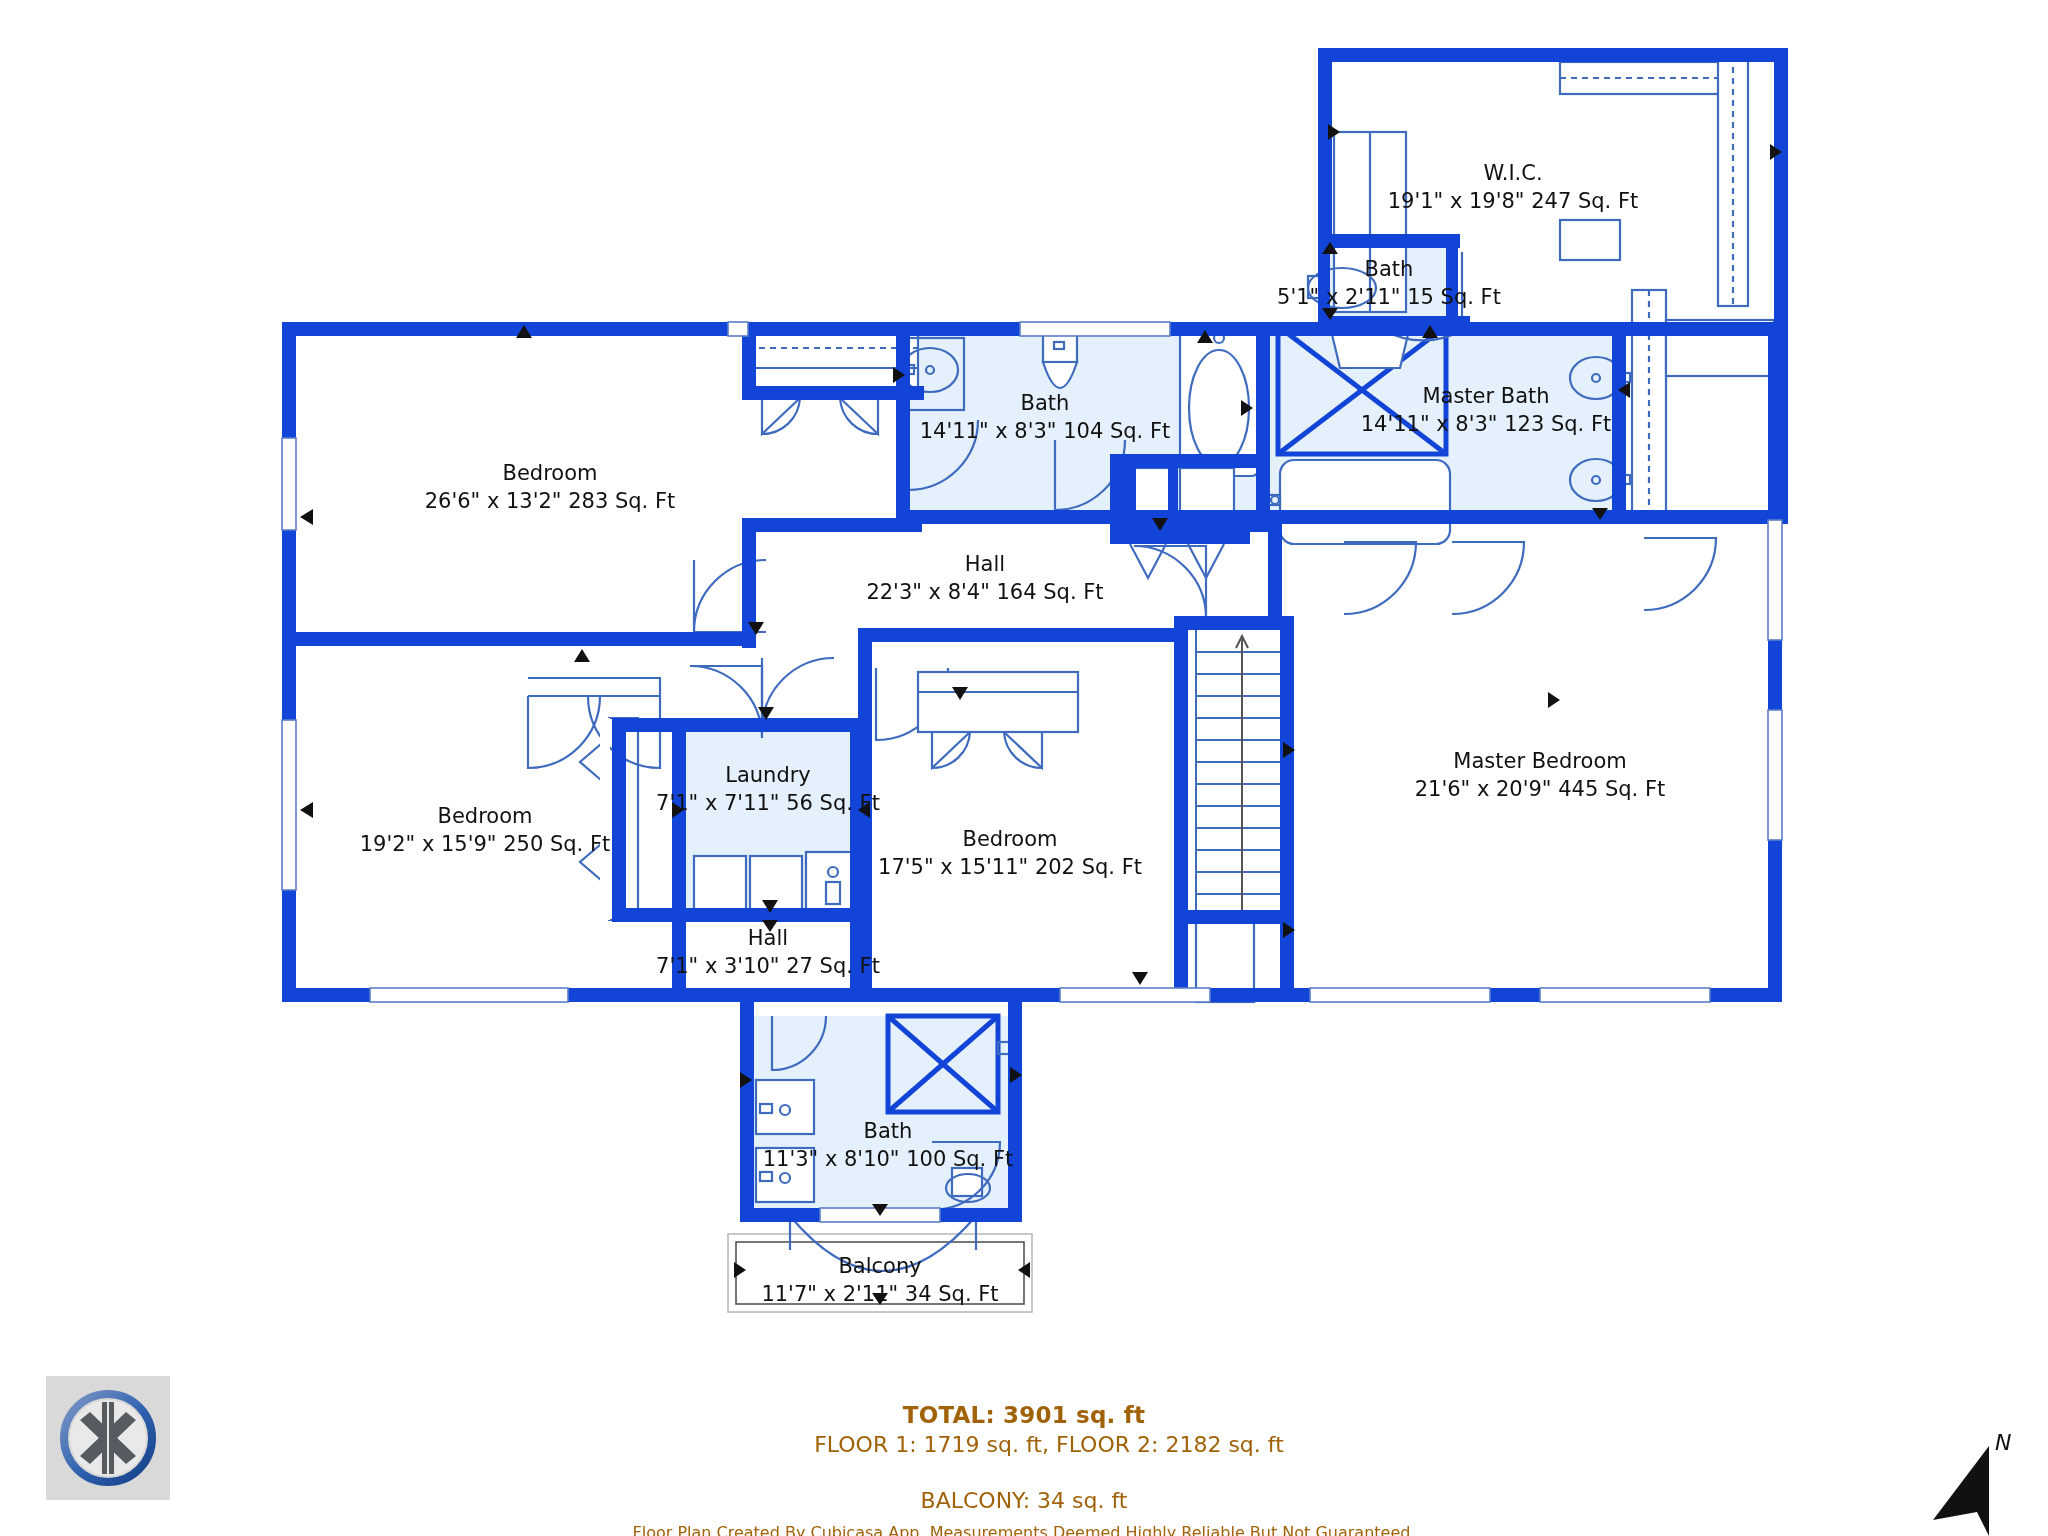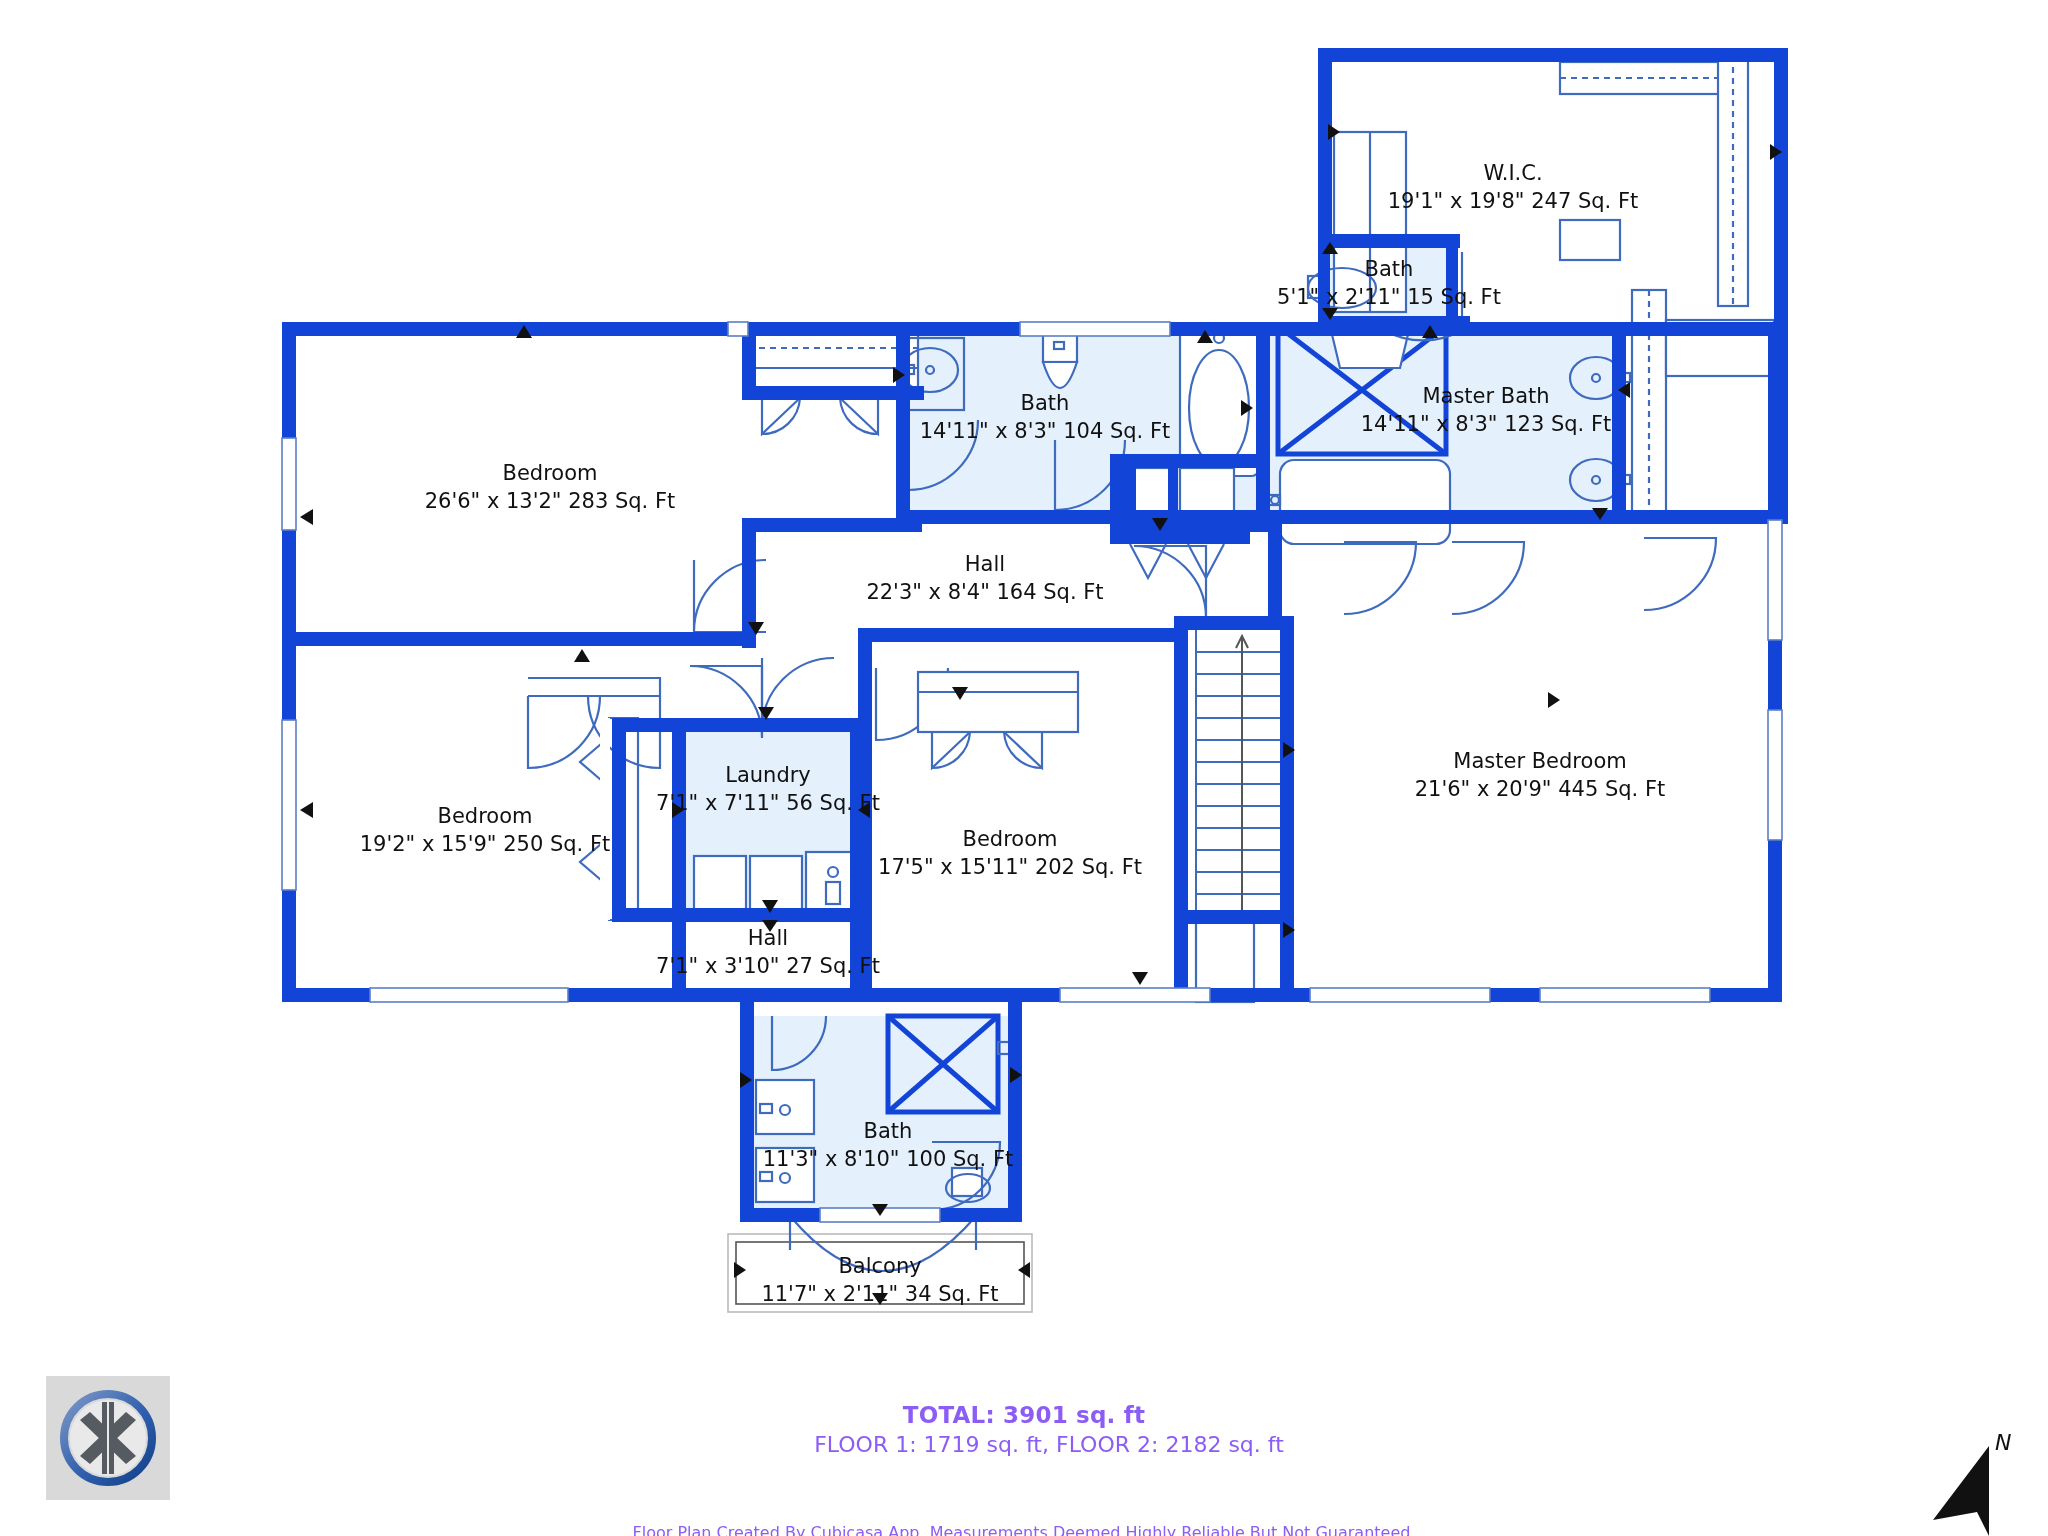--- a/index.html
+++ b/index.html
@@ -4,21 +4,21 @@
 <style>
   html,body{margin:0;padding:0;background:#ffffff;}
   body{width:2048px;height:1536px;overflow:hidden;
        font-family:"DejaVu Sans","Liberation Sans",sans-serif;}
   #stage{position:relative;width:2048px;height:1536px;background:#fff;margin-top:20px;}
   svg#plan{position:absolute;left:0;top:0;width:2048px;height:1536px;}
   .rlabel{font-family:"DejaVu Sans","Liberation Sans",sans-serif;
           fill:#111111;text-anchor:middle;}
   .rname{font-size:21px;}
   .rdim{font-size:21px;}
-  .footer{position:absolute;left:0;width:2048px;text-align:center;color:#8b5cf6;
+  .footer{position:absolute;left:0;width:2048px;text-align:center;color:#a16207;
           font-family:"DejaVu Sans","Liberation Sans",sans-serif;}
   #f-total{top:1382px;font-size:23px;font-weight:bold;letter-spacing:.2px;}
   #f-floors{top:1412px;font-size:22px;padding-left:25px;}
   #f-excl{top:1440px;font-size:22px;}
   #f-balc{top:1468px;font-size:22px;}
   #f-credit{top:1503px;font-size:16px;}
   #logo{position:absolute;left:46px;top:1356px;width:124px;height:124px;}
   #northarrow{position:absolute;left:1915px;top:1404px;width:110px;height:120px;}
 </style>
 </head>
@@ -365,15 +365,16 @@
     <line x1="62" y1="26" x2="62" y2="98" stroke="#e9e9e9" stroke-width="2"></line>
   </svg>
 
   <svg id="northarrow" viewBox="0 0 110 120">
     <polygon points="74,22 74,112 62,88 18,96" fill="#111111"></polygon>
     <text x="80" y="26" font-family="DejaVu Sans, Liberation Sans, sans-serif" font-size="22" font-style="italic" fill="#111111">N</text>
   </svg>
 
   <div class="footer" id="f-total">TOTAL: 3901 sq. ft</div>
   <div class="footer" id="f-floors">FLOOR 1: 1719 sq. ft, FLOOR 2: 2182 sq. ft</div>
+  <div class="footer" id="f-balc">BALCONY: 34 sq. ft</div>
   <div class="footer" id="f-credit">Floor Plan Created By Cubicasa App. Measurements Deemed Highly Reliable But Not Guaranteed.</div>
 
 </div>
 
 </body></html>

